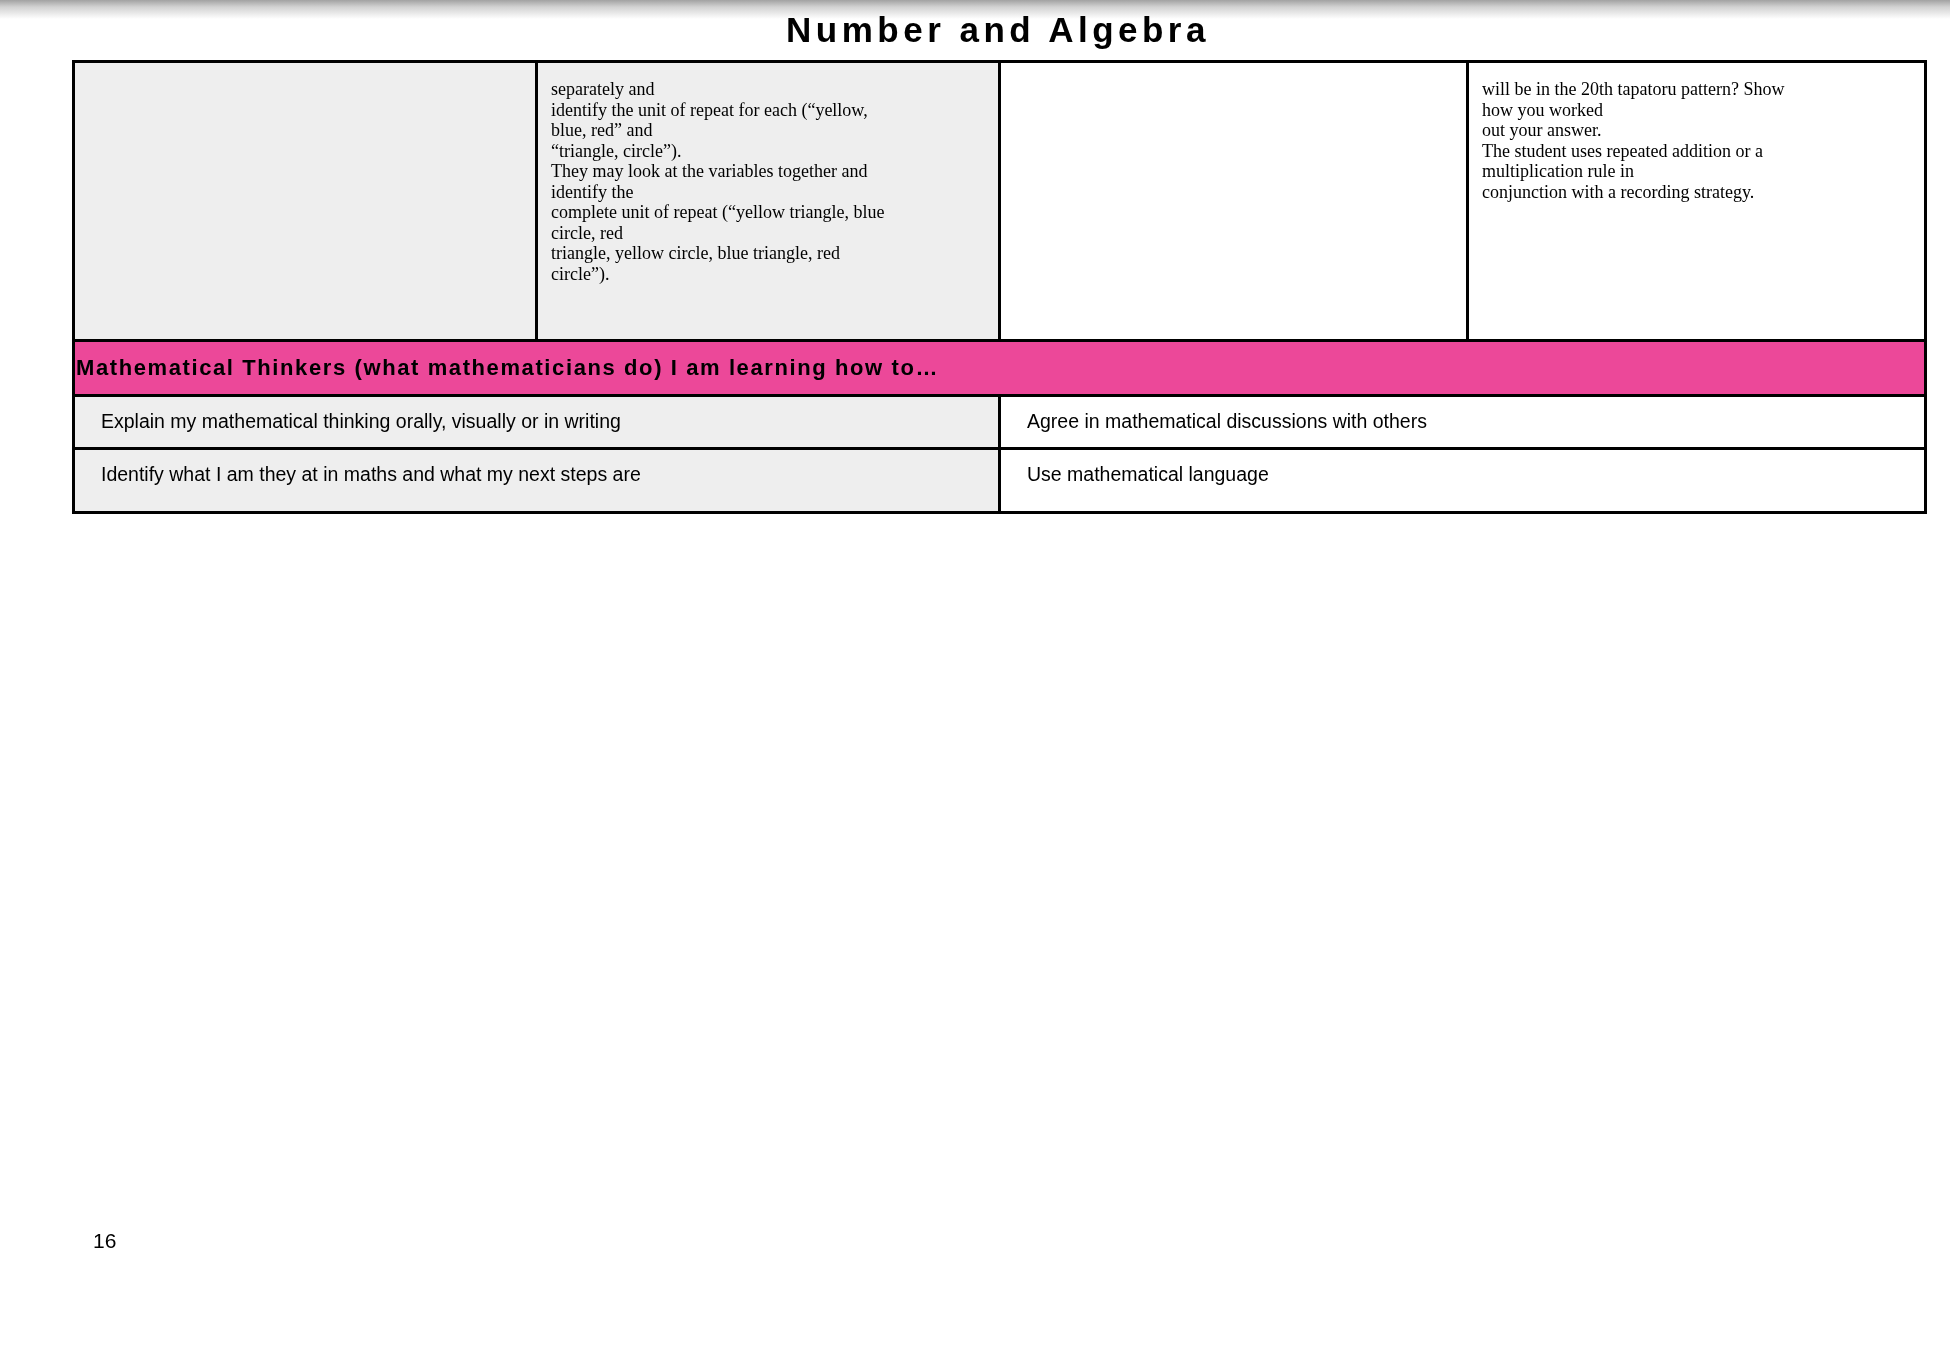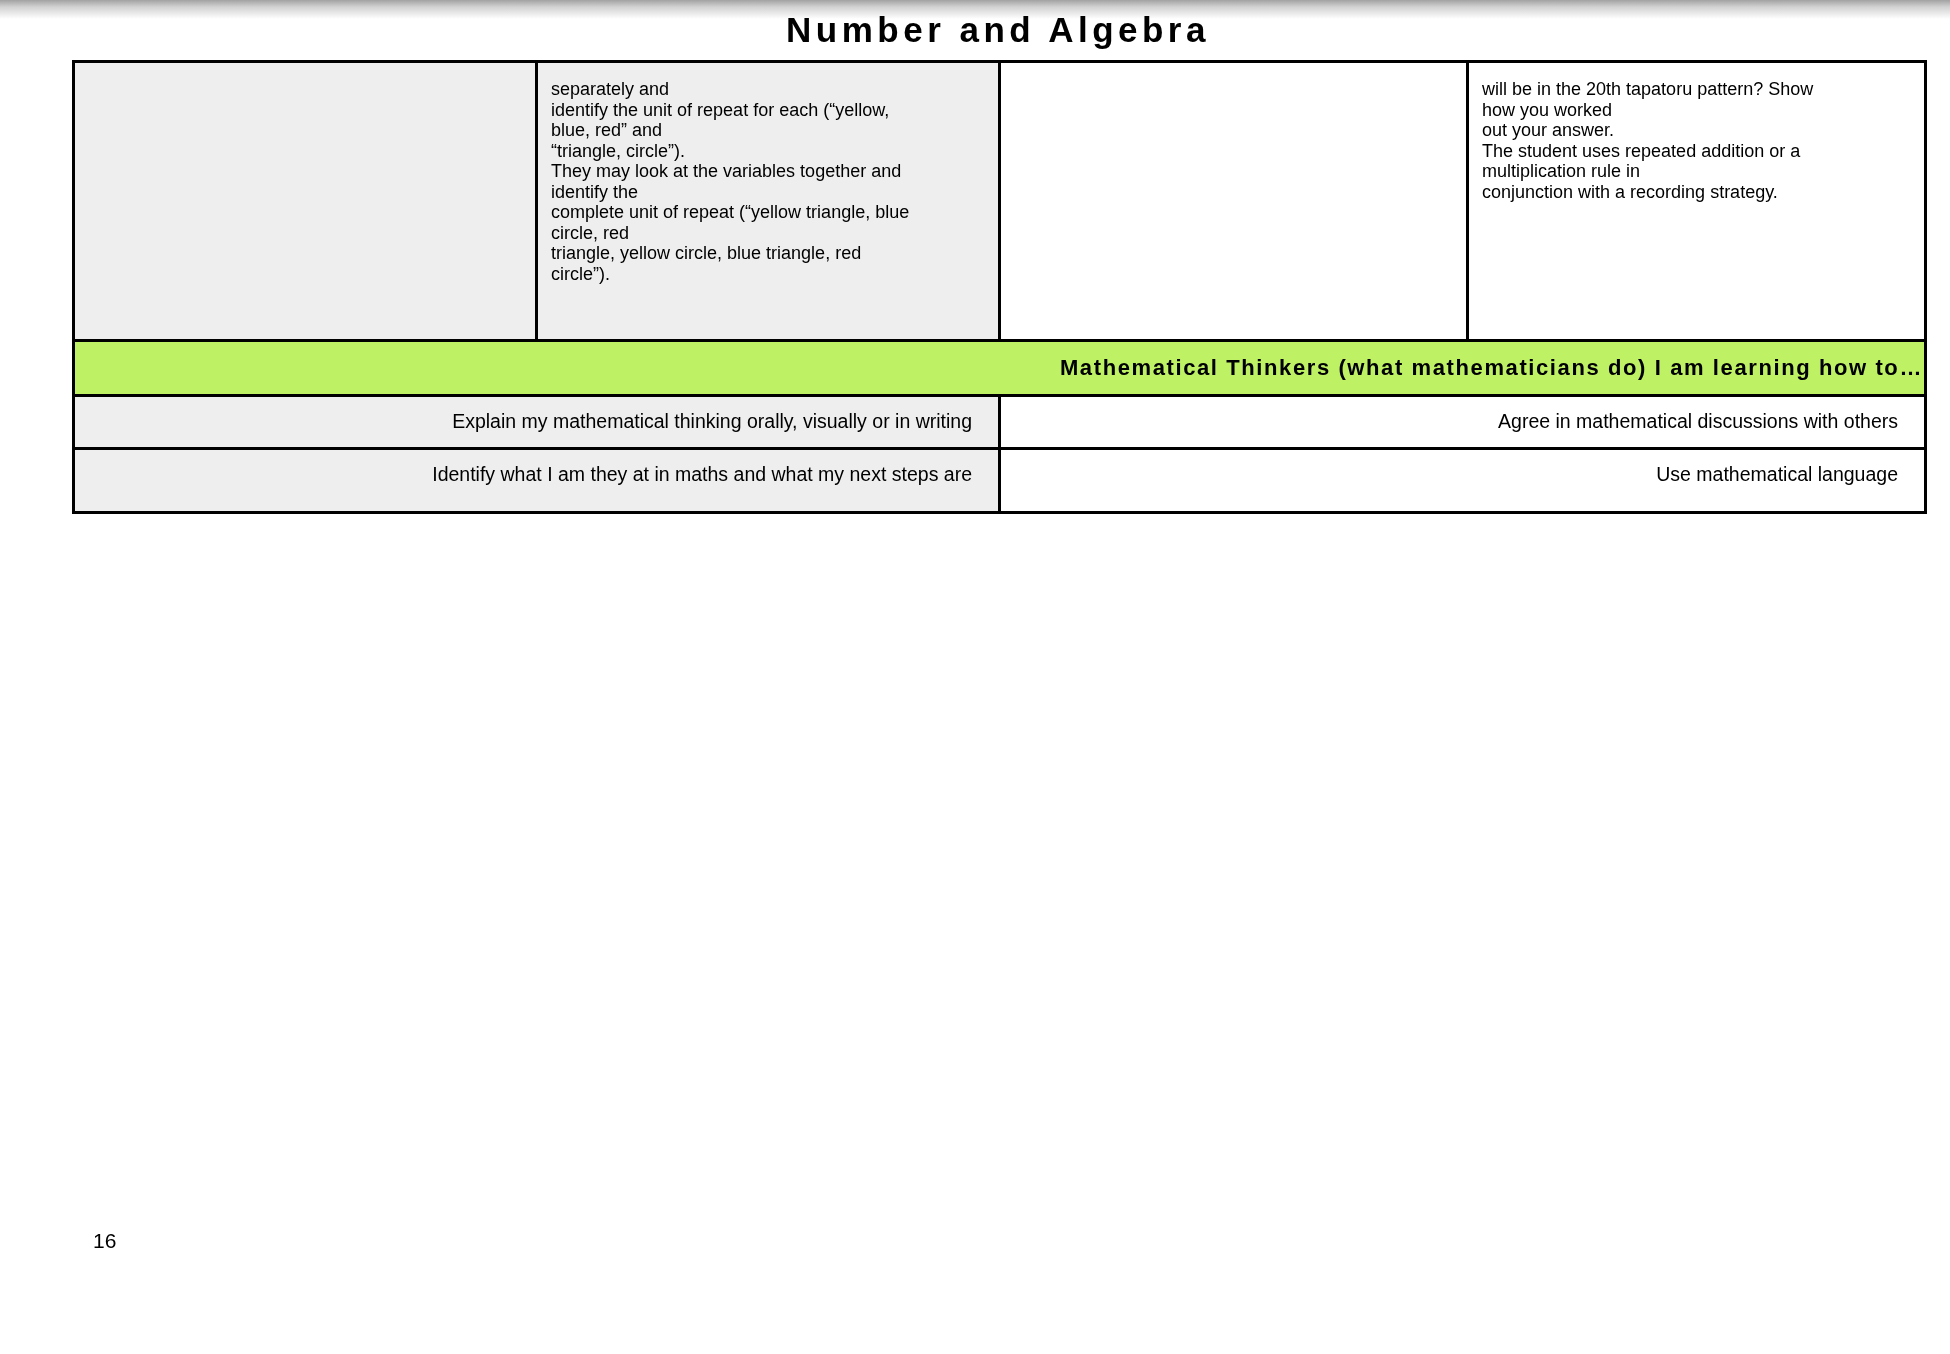--- a/index.html
+++ b/index.html
@@ -49,37 +49,37 @@
   td.obs-cell {
     vertical-align: top;
     text-align: left;
     padding: 16px 10px 8px 13px;
     font-size: 18px;
     line-height: 20.5px;
     white-space: pre-line;
   }
   td.shaded { background: #eeeeee; }
   td.pink-header {
-    background: #bef264;
-    text-align: right;
+    background: #ec4899;
+    text-align: left;
     vertical-align: middle;
     font-weight: bold;
     font-size: 22px;
     letter-spacing: 1.6px;
     white-space: nowrap;
   }
   td.goal-cell {
     vertical-align: top;
-    text-align: right;
+    text-align: left;
     padding: 10px 26px 8px 26px;
     font-size: 19.5px;
     line-height: 29px;
     white-space: pre-line;
   }
-  tr.r-obs   { height: 279px; }
+  tr.r-obs   { height: 279px; font-family: Liberation Serif, serif; }
   tr.r-pink  { height: 55px; }
   tr.r-a     { height: 53px; }
   tr.r-b     { height: 79px; }
   tr.r-c     { height: 76px; }
   tr.r-d     { height: 64px; }
   tr.r-e     { height: 82px; }
   .footer-page-number {
     position: absolute;
     left: 93px;
     top: 1229px;

